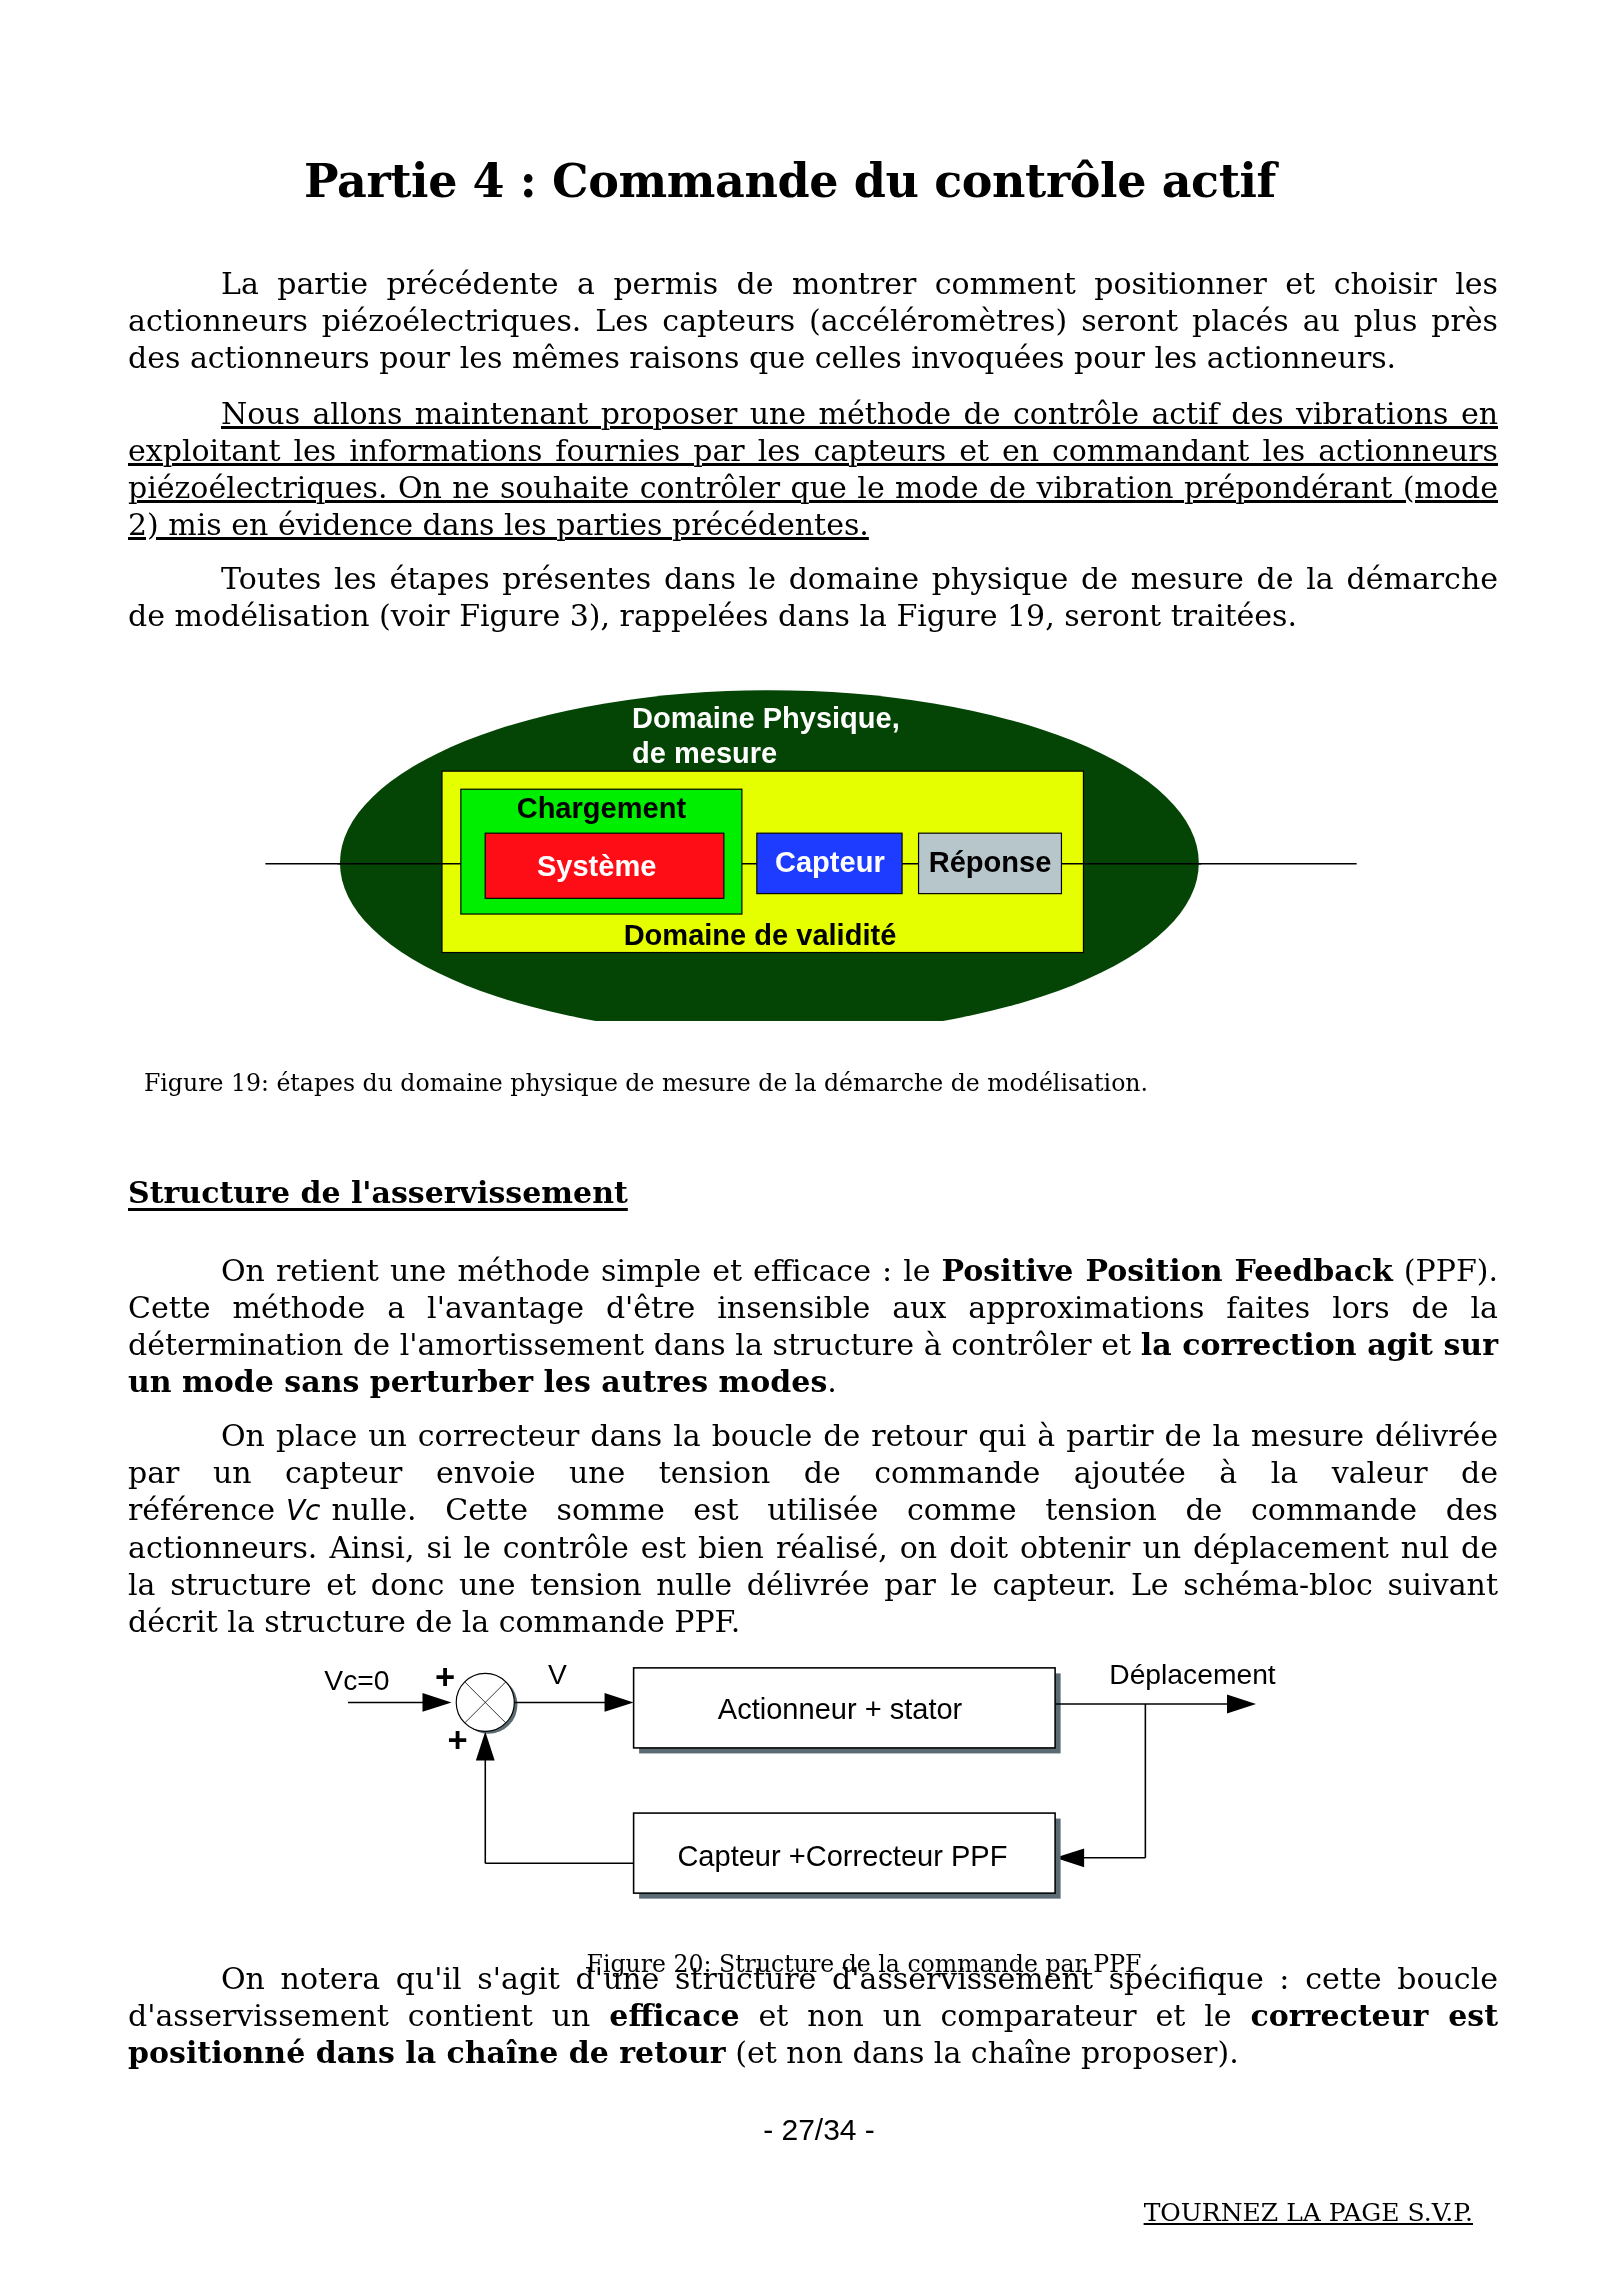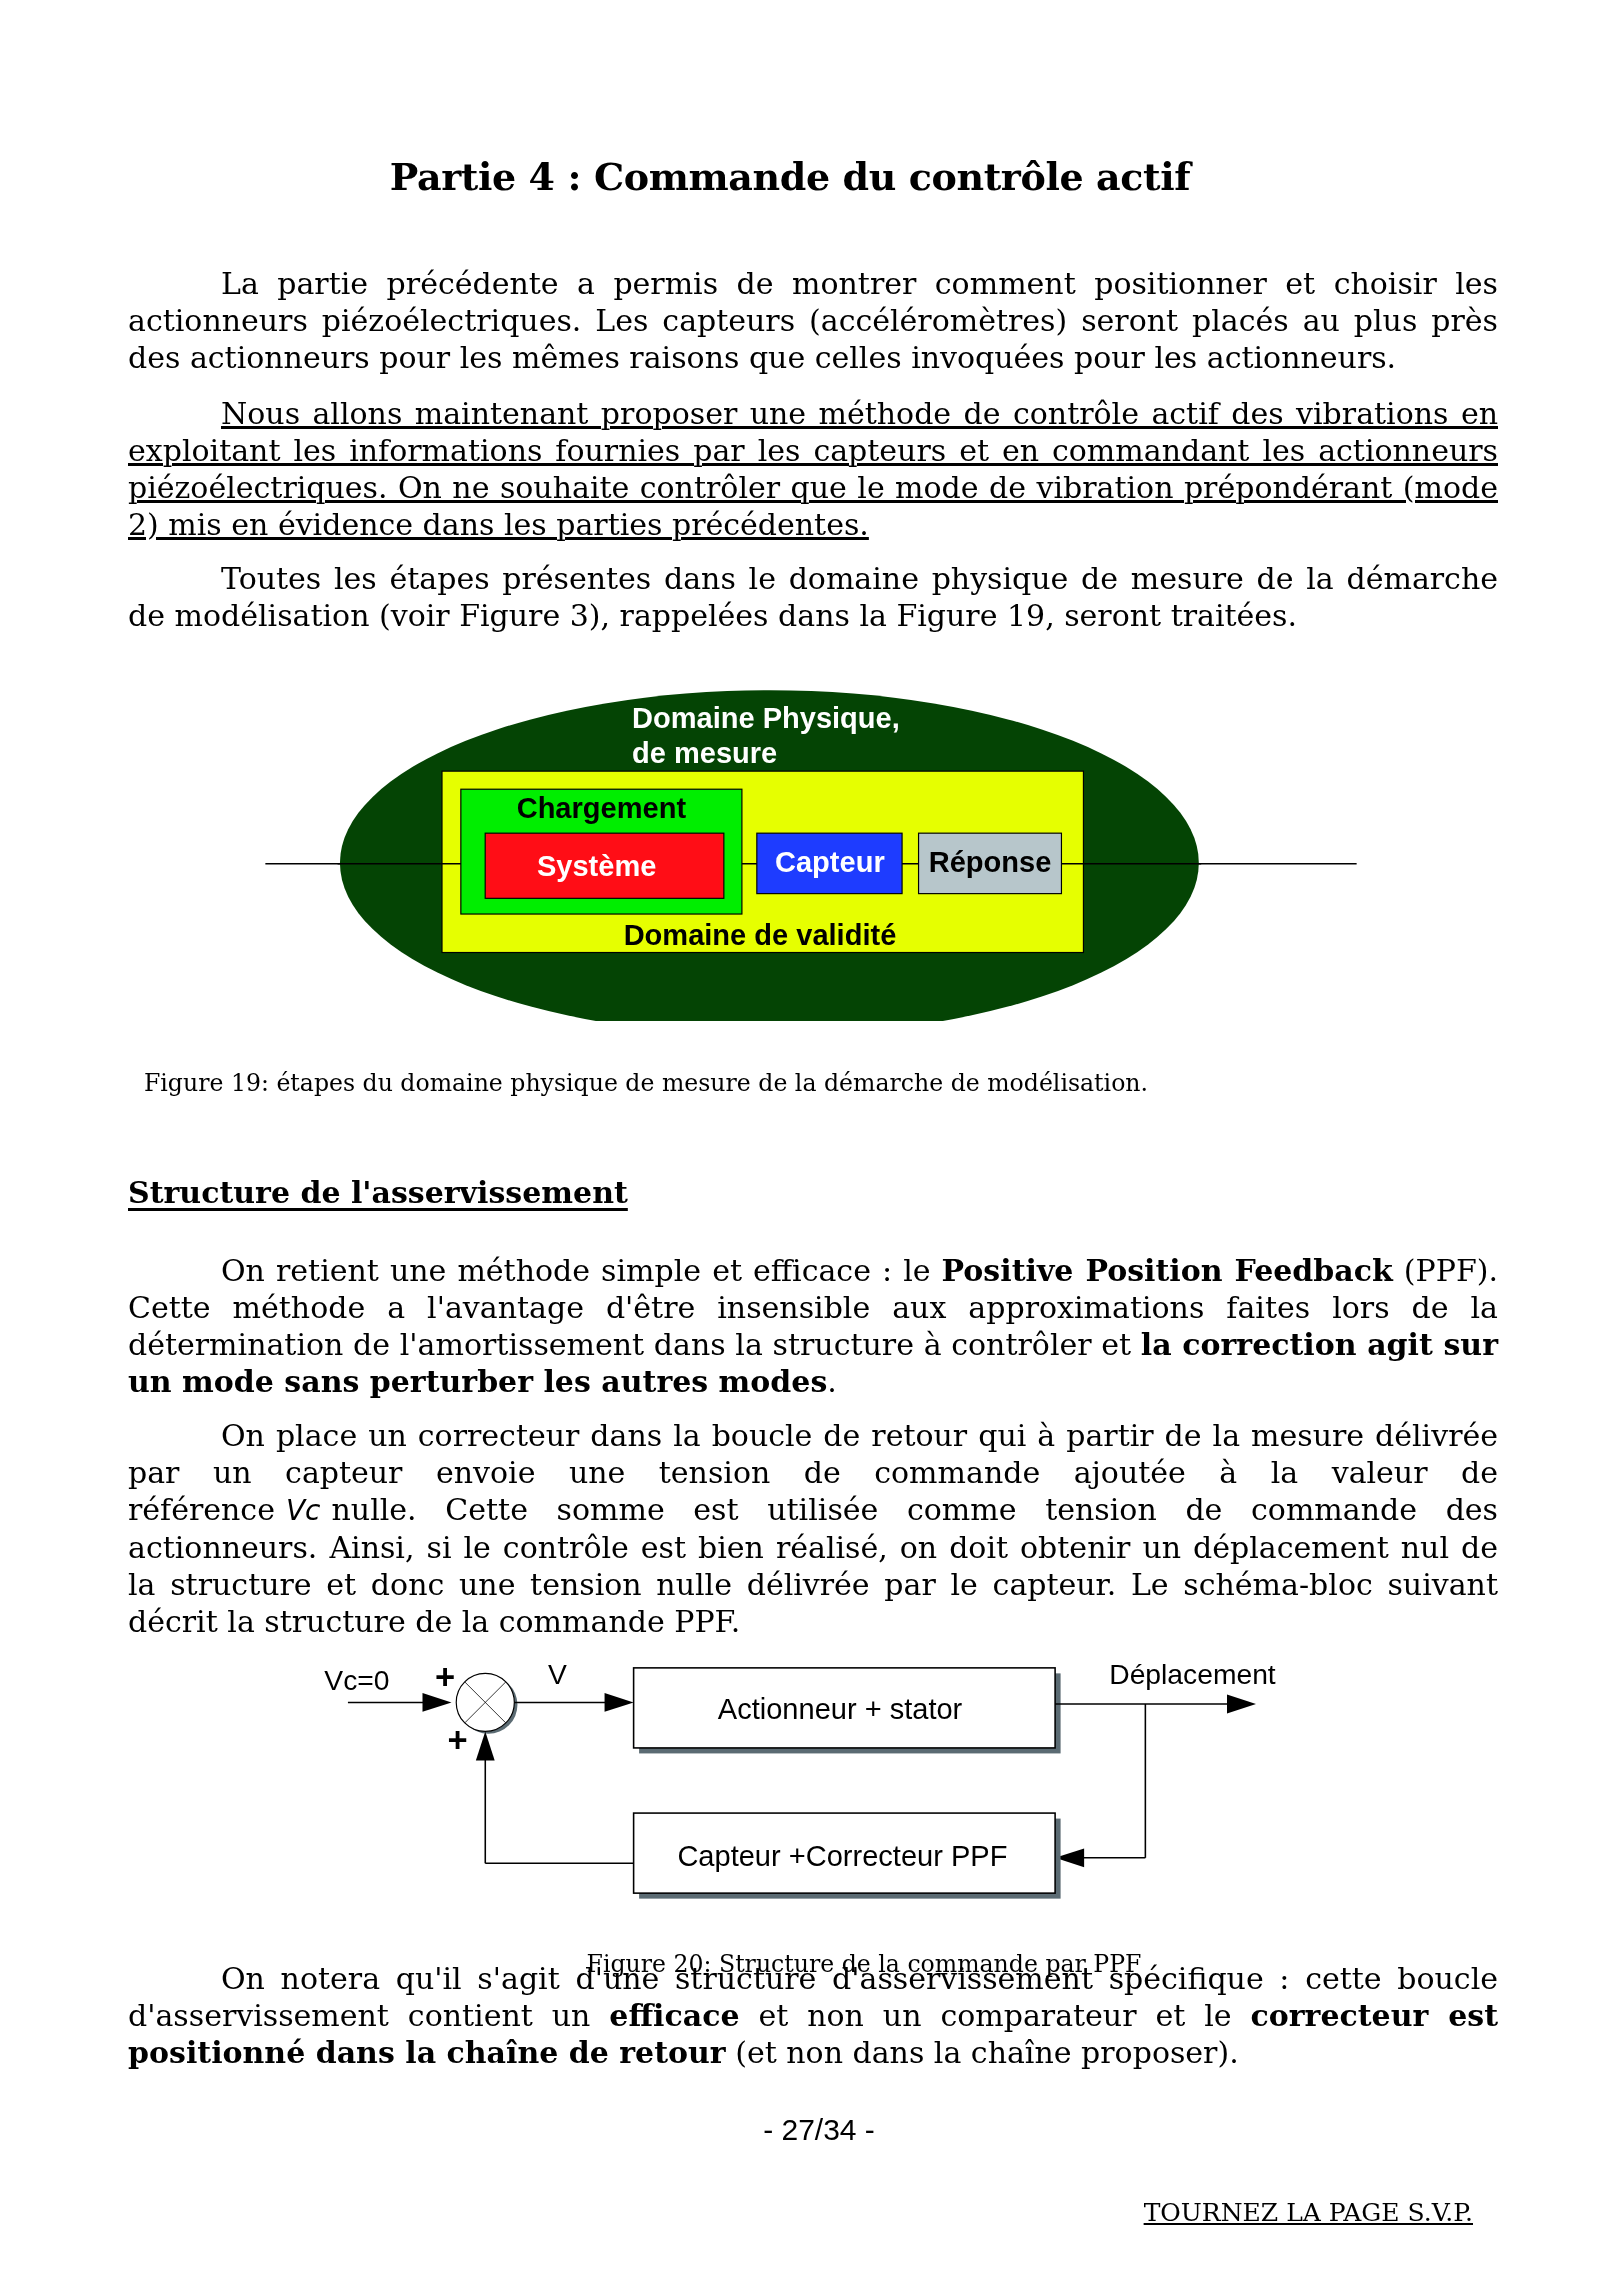--- a/index.html
+++ b/index.html
@@ -1,19 +1,19 @@
 <!DOCTYPE html>
 <html style="font-size:12.6px"><head>
 <meta charset="utf-8">
 <style>
   html, body { margin:0; padding:0; background:#ffffff; }
   body { width:1622px; height:2295px; position:relative; overflow:hidden; color:#000; }
   .serif { font-family: "DejaVu Serif", "Liberation Serif", serif; }
   .sans { font-family: "Liberation Sans", "DejaVu Sans", sans-serif; }
-  .title { position:absolute; left:0; width:1580px; top:154px; text-align:center; font-size:38px; font-weight:bold; letter-spacing:-0.4px; }
+  .title { position:absolute; left:0; width:1580px; top:154px; text-align:center; font-size:46px; font-weight:bold; letter-spacing:-0.4px; }
   .para { position:absolute; left:128px; width:1370px; font-size:30px; line-height:37px; text-align:justify; }
   .para .indent { display:inline-block; width:93px; }
   .para b { font-weight:bold; }
   .vc { font-family:"DejaVu Sans", sans-serif; font-style:italic; font-size:28px; padding:0 11px; }
   .caption { position:absolute; left:0; width:1292px; text-align:center; font-size:23.6px; }
   .section-heading { position:absolute; left:128px; top:1175px; font-size:30px; font-weight:bold; text-decoration:underline; text-underline-offset:4.7px; }
   .page-number { position:absolute; left:8px; width:1622px; top:2113px; text-align:center; font-size:30px; }
   .footer-note { position:absolute; right:149px; top:2198px; font-size:25px;text-decoration:underline; }
   svg { position:absolute; left:0; top:0; }
   .diag-text-w { fill:#ffffff; font-family:"Liberation Sans", sans-serif; font-weight:bold; }

